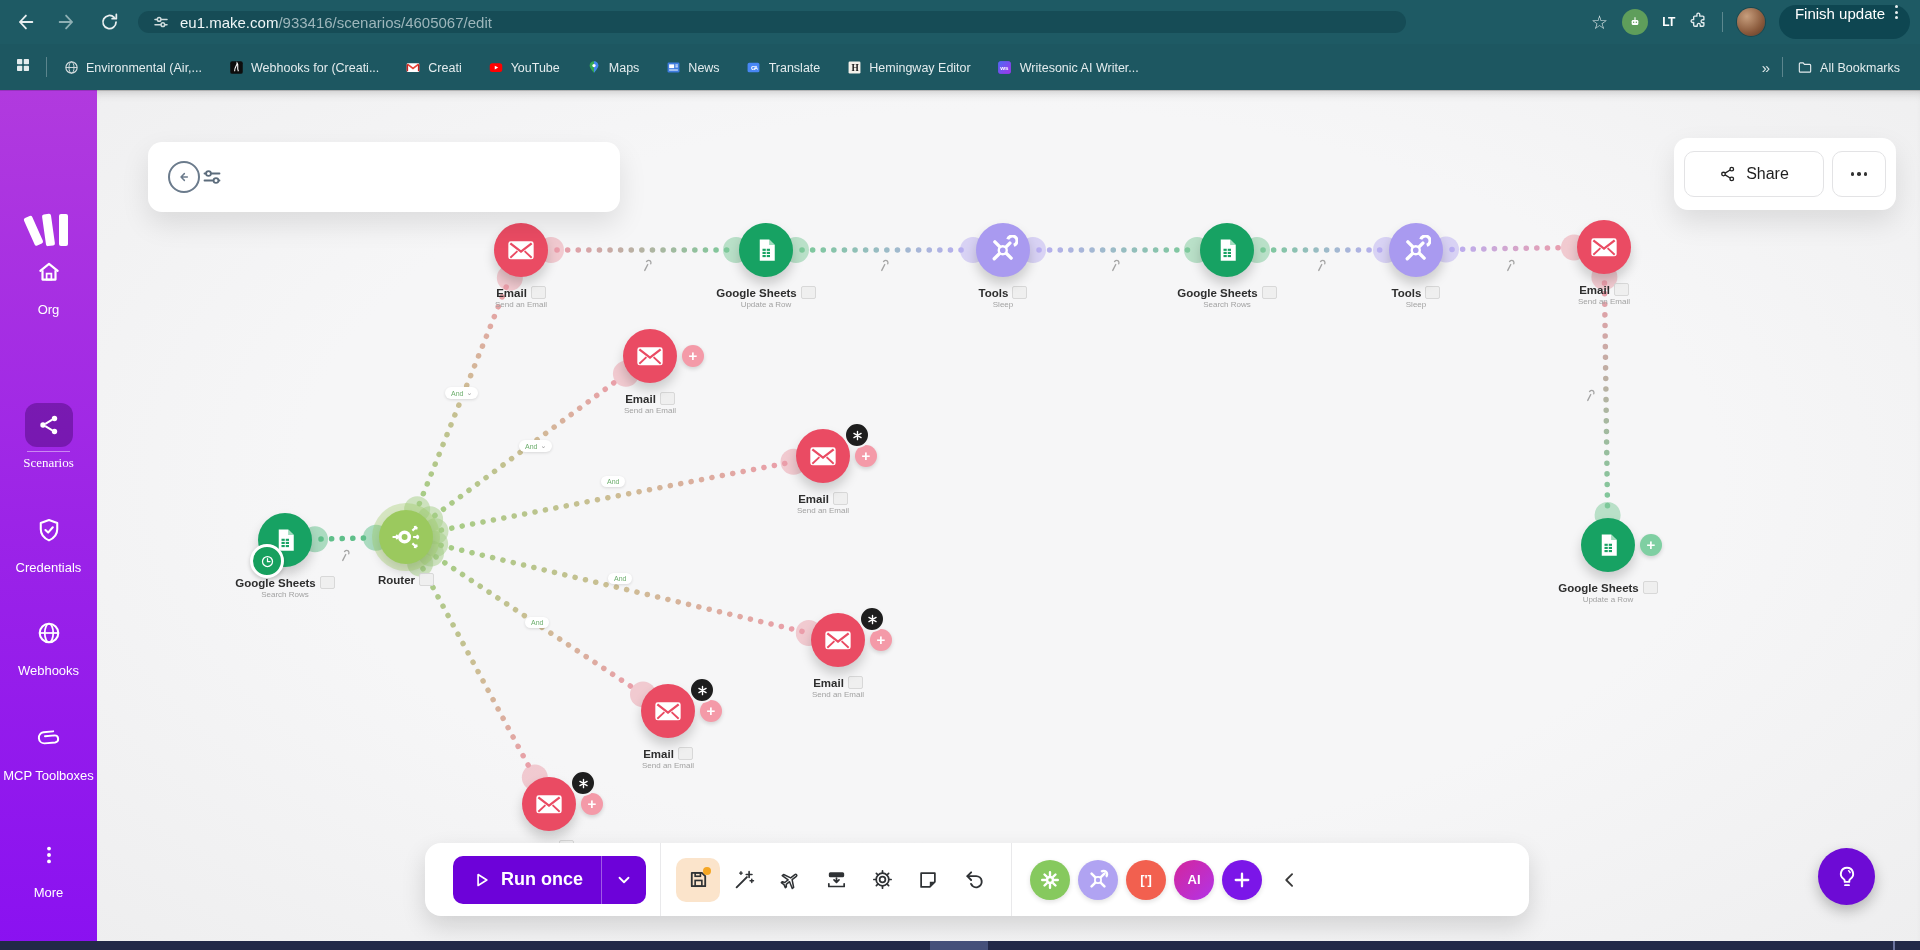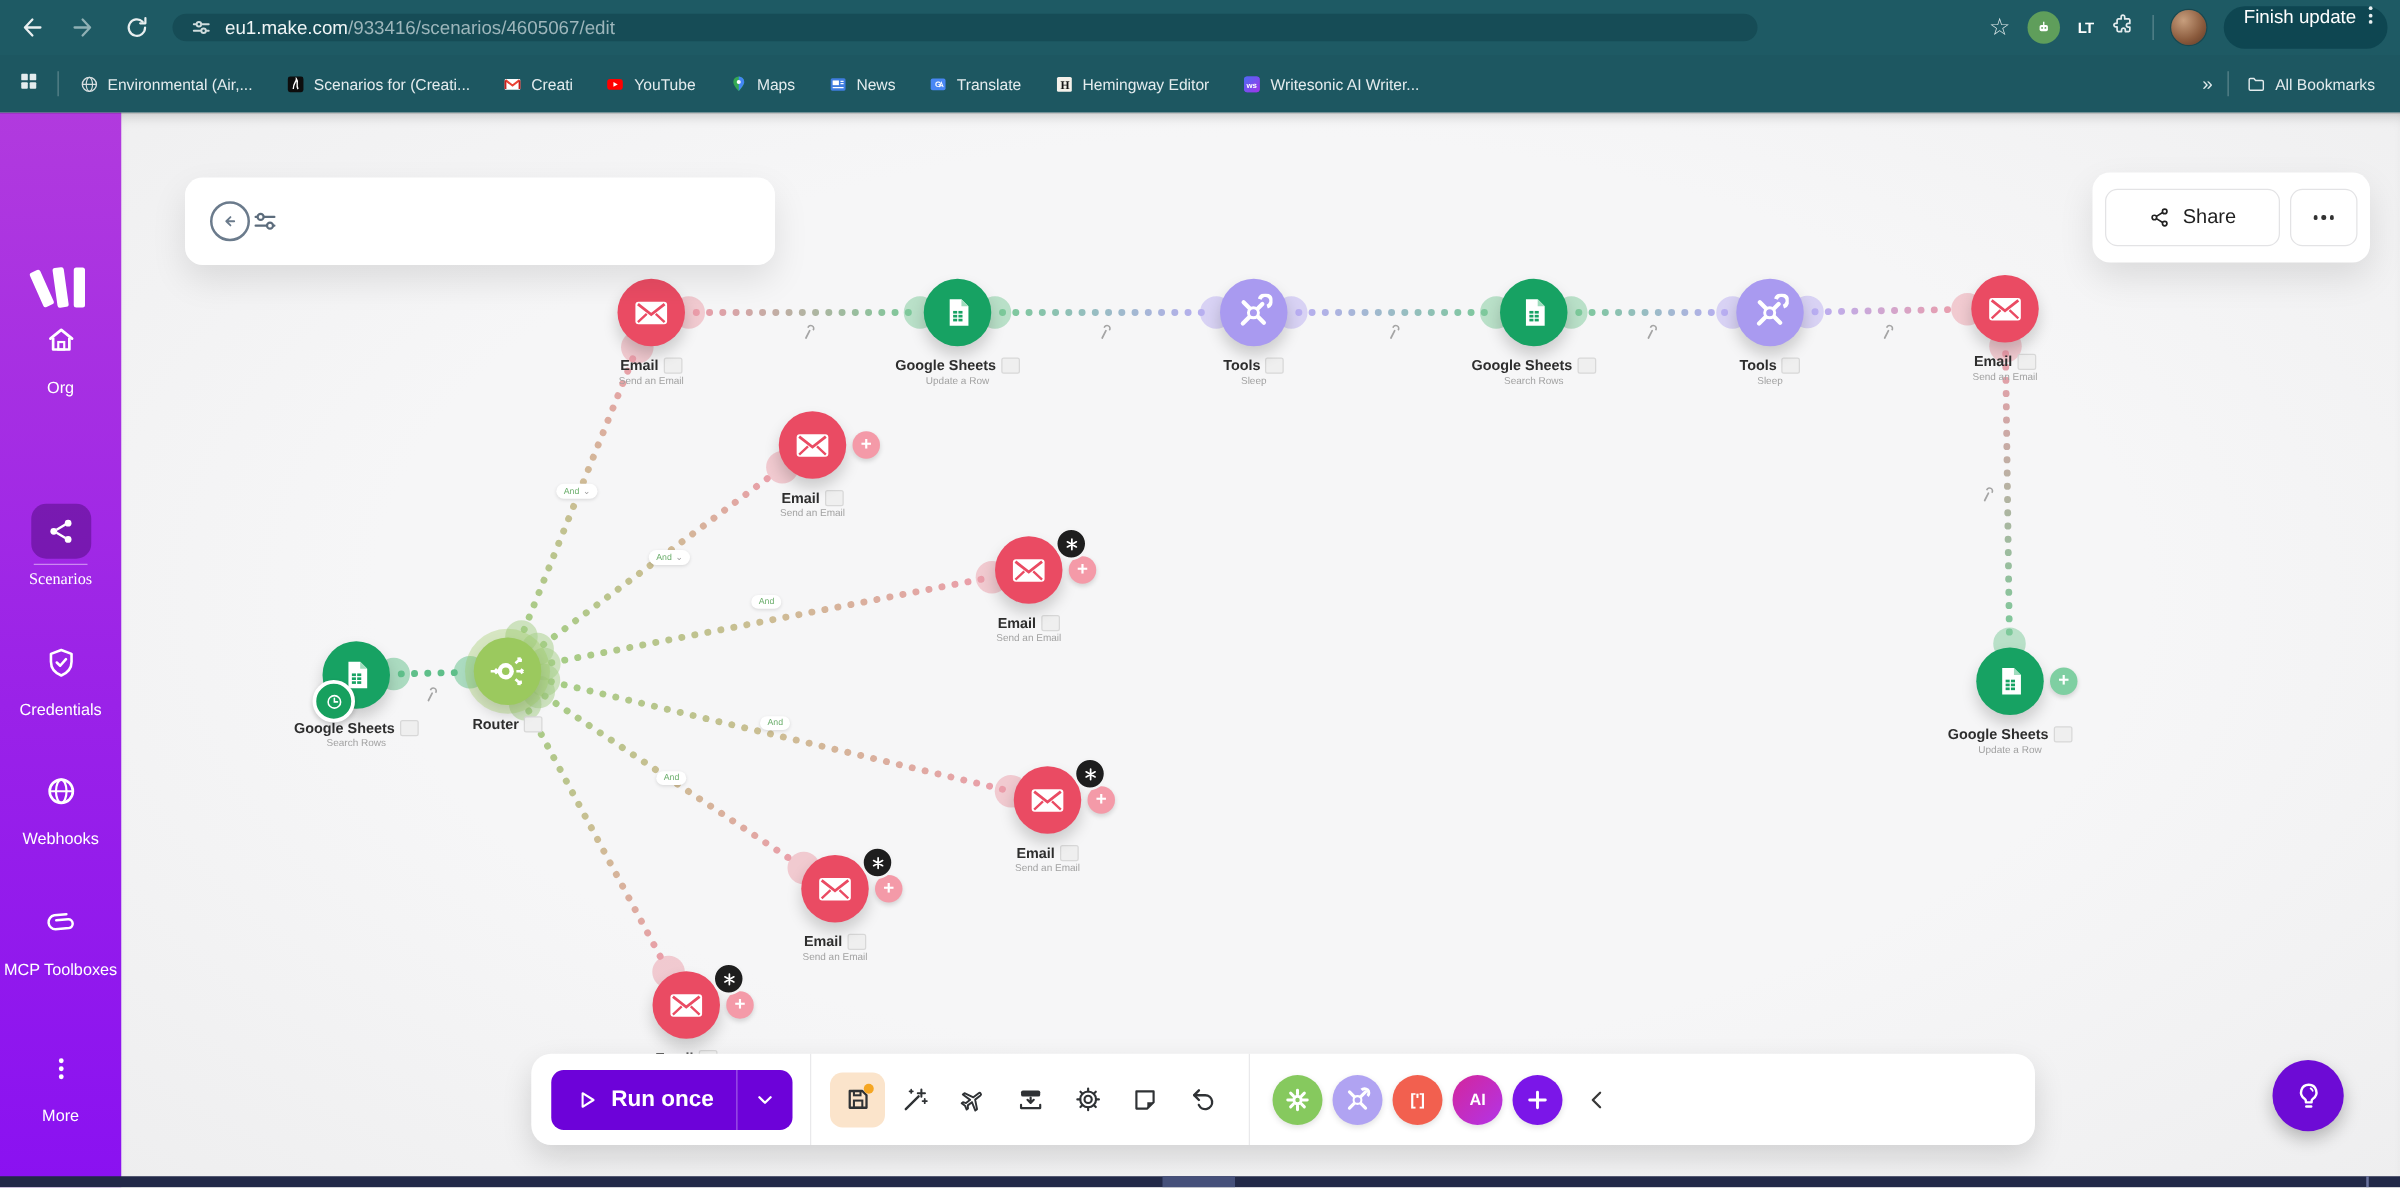--- a/index.html
+++ b/index.html
@@ -52,21 +52,21 @@
   
   .title-card{position:absolute;left:51px;top:52px;width:472px;height:70px;background:#fff;border-radius:14px;box-shadow:0 12px 28px rgba(0,0,0,.10);display:flex;align-items:center;padding:0 20px;box-sizing:border-box;z-index:5;}
   .back-circ{width:28px;height:28px;border-radius:50%;border:2px solid #6b7b8c;display:flex;align-items:center;justify-content:center;flex:0 0 auto;}
   .title-text{font-size:20px;color:#4b5866;margin-left:16px;flex:1;white-space:nowrap;overflow:hidden;}
   .share-card{position:absolute;left:1577px;top:48px;width:222px;height:72px;background:#fff;border-radius:14px;box-shadow:0 12px 28px rgba(0,0,0,.10);display:flex;align-items:center;justify-content:center;gap:8px;z-index:5;}
   .share-btn{width:138px;height:44px;border:1.5px solid #e3e3e5;border-radius:10px;display:flex;align-items:center;justify-content:center;gap:9px;font-size:16px;color:#1f1f1f;background:#fff;}
   .more-btn{width:52px;height:44px;border:1.5px solid #e3e3e5;border-radius:10px;display:flex;align-items:center;justify-content:center;gap:3px;background:#fff;}
   .more-btn i{width:3.5px;height:3.5px;border-radius:50%;background:#333;}
 
   
-  .toolbar{position:absolute;left:328px;top:753px;width:1203px;height:73px;background:#fff;border-radius:16px;box-shadow:0 10px 24px rgba(0,0,0,.14);display:flex;align-items:center;padding:0 16px;box-sizing:border-box;z-index:6;}
+  .toolbar{position:absolute;left:328px;top:753px;width:1104px;height:73px;background:#fff;border-radius:16px;box-shadow:0 10px 24px rgba(0,0,0,.14);display:flex;align-items:center;padding:0 28px;box-sizing:border-box;z-index:6;}
   .run-btn{height:48px;background:#6d02d9;border-radius:10px;display:flex;align-items:center;color:#fff;overflow:hidden;}
   .run-main{display:flex;align-items:center;gap:10px;padding:0 18px;font-size:18px;font-weight:bold;height:100%;}
   .run-sep{width:1px;height:100%;background:rgba(255,255,255,.35);}
   .run-chev{width:44px;height:100%;display:flex;align-items:center;justify-content:center;}
   .sched-pill{height:48px;background:#f1f1f4;border-radius:12px;display:flex;align-items:center;gap:12px;padding:0 16px;margin-left:24px;}
   .toggle{width:38px;height:20px;border-radius:10px;background:#d3d6dc;position:relative;}
   .toggle .knob{position:absolute;left:2px;top:2px;width:16px;height:16px;border-radius:50%;background:#fff;box-shadow:0 1px 2px rgba(0,0,0,.25);}
   .sched-label{font-size:16px;color:#1c1c1e;}
   .tb-div{width:1px;height:73px;background:#e9e9eb;margin:0 14px;}
   .tb-ico{width:44px;height:44px;border-radius:10px;display:flex;align-items:center;justify-content:center;position:relative;margin:0 1px;}
@@ -162,21 +162,21 @@
           </span>
           <span>Environmental (Air,...</span>
         </div>
         <div class="bm-item">
           <span class="bm-ico">
             <svg width="15" height="15" viewBox="0 0 24 24">
               <rect x="2" y="2" width="20" height="20" rx="3" fill="#0d0d0d"></rect>
               <path d="M9 18 C9 10 13 9 13 5 C16 9 12 12 15 18" fill="none" stroke="#fff" stroke-width="1.8"></path>
             </svg>
           </span>
-          <span>Scenarios for (Creati...</span>
+          <span>Webhooks for (Creati...</span>
         </div>
         <div class="bm-item">
           <span class="bm-ico">
             <svg width="16" height="15" viewBox="0 0 24 24">
               <rect x="2" y="5" width="20" height="14" rx="1.5" fill="#fff"></rect>
               <path d="M3 6.5 L12 13.5 L21 6.5" fill="none" stroke="#ea4335" stroke-width="2.6"></path>
               <path d="M3 18 V7 M21 18 V7" stroke="#c5221f" stroke-width="2.4"></path>
             </svg>
           </span>
           <span>Creati</span>

